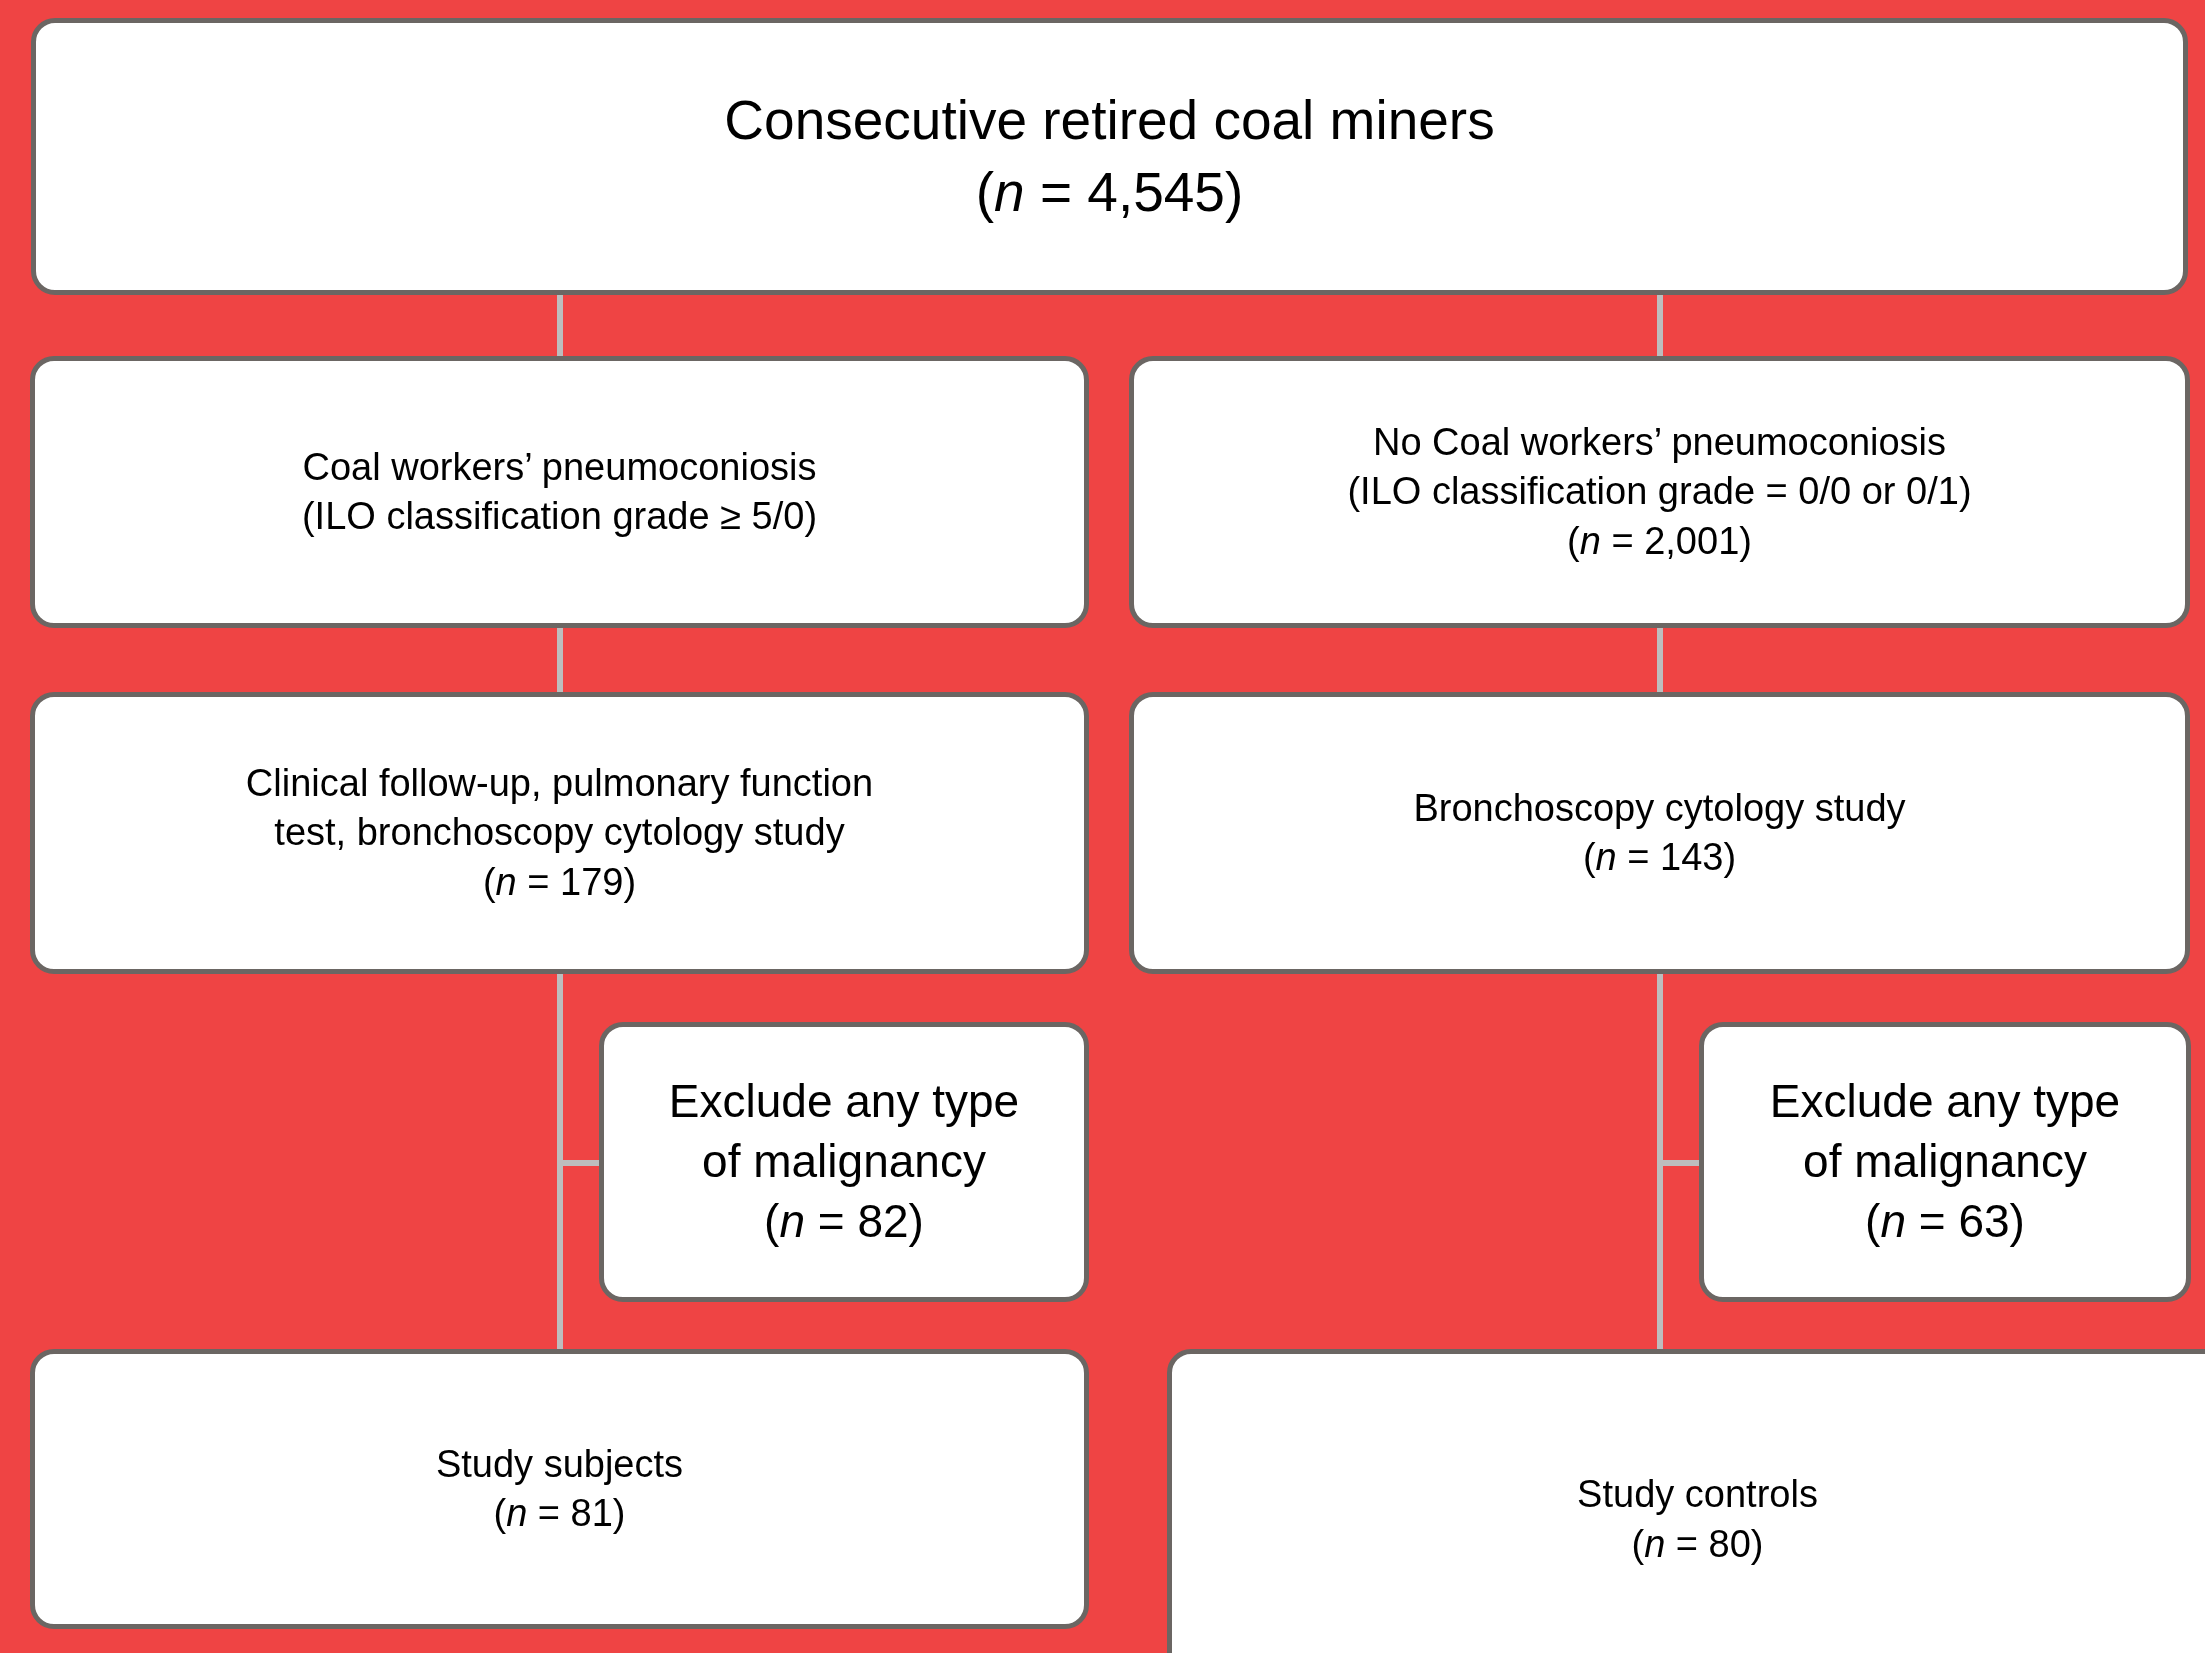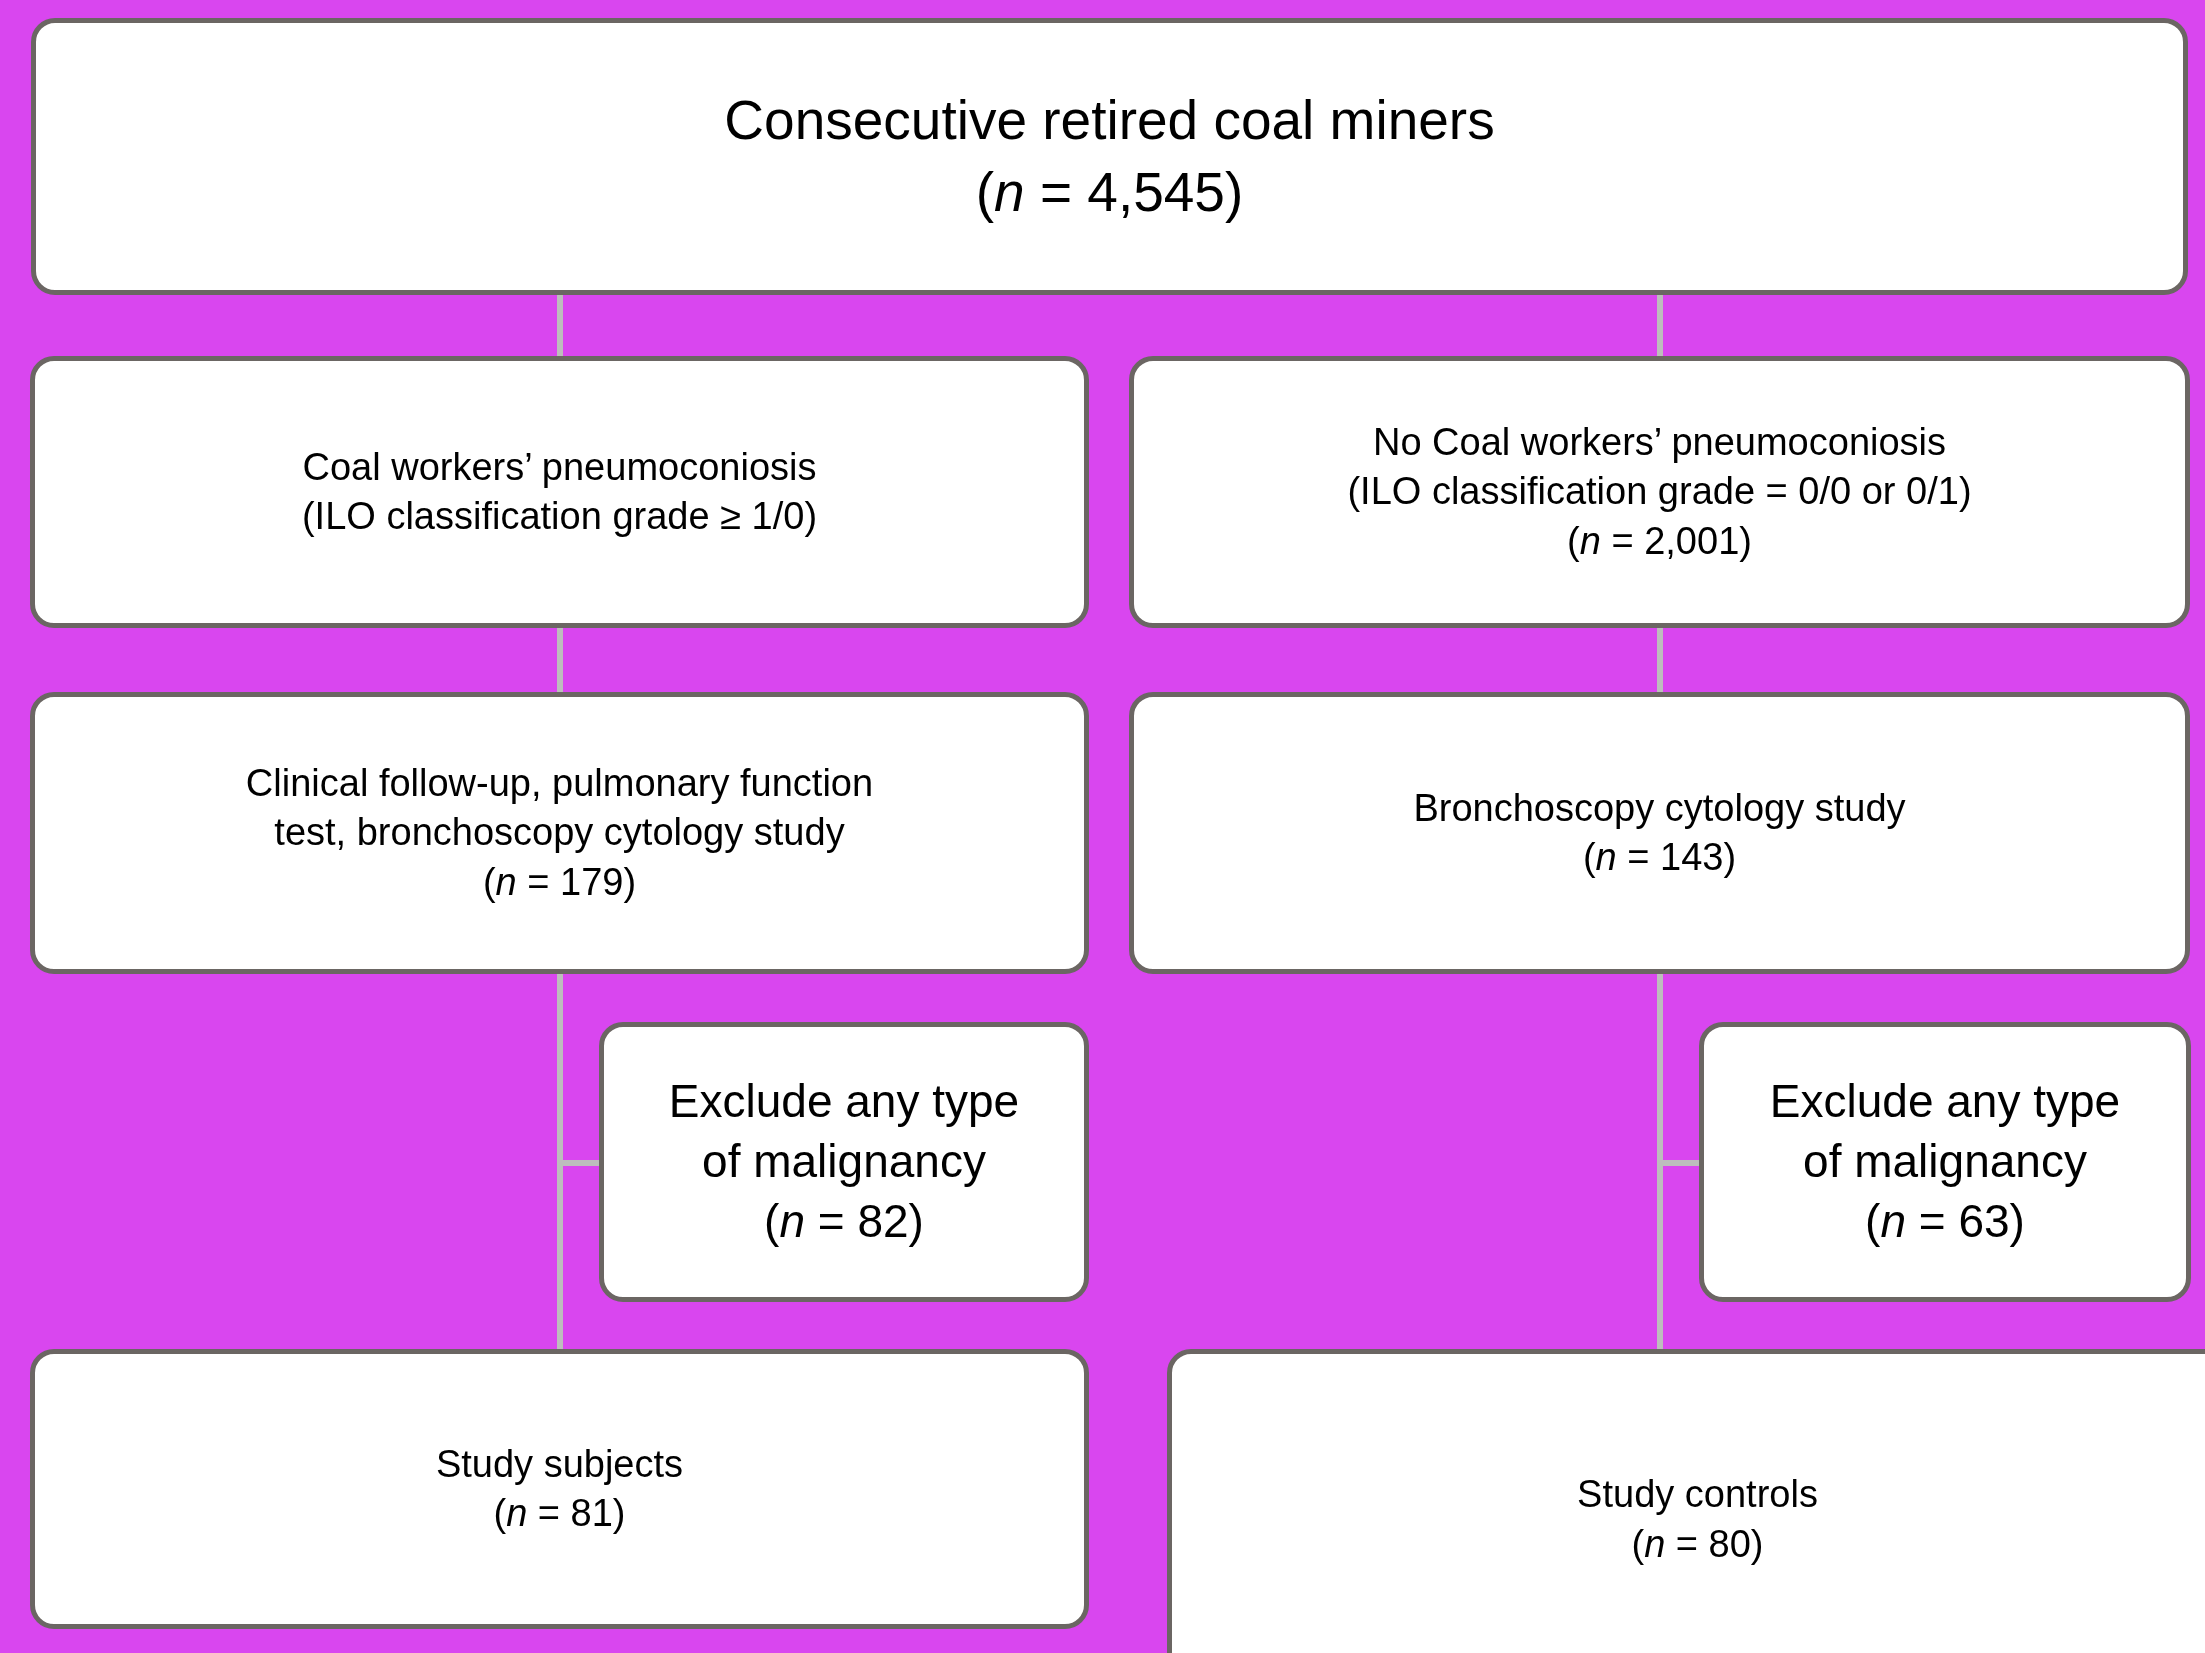--- a/index.html
+++ b/index.html
@@ -8,21 +8,21 @@
     padding: 0;
     background: #ffffff;
   }
   body {
     font-family: "Liberation Sans", sans-serif;
   }
   #stage {
     position: relative;
     width: 2205px;
     height: 1654px;
-    background: #d946ef;
+    background: #ef4444;
     overflow: hidden;
   }
 
   
   .node {
     position: absolute;
     box-sizing: border-box;
     border: 5.6px solid #6b6663;
     border-radius: 24px;
     background: #ffffff;
@@ -100,21 +100,21 @@
   <div class="conn-h" id="c-excl-l"></div>
   <div class="conn-h" id="c-excl-r"></div>
 
   <div class="node" id="box-root">
     <span class="line t-xl">Consecutive retired coal miners</span>
     <span class="line t-xl">(<i class="ital">n</i> = <span>4,545</span>)</span>
   </div>
 
   <div class="node" id="box-cwp">
     <span class="line t-lg">Coal workers’ pneumoconiosis</span>
-    <span class="line t-lg">(ILO classification grade ≥ 1/0)</span>
+    <span class="line t-lg">(ILO classification grade ≥ 5/0)</span>
   </div>
 
   <div class="node" id="box-nocwp">
     <span class="line t-lg">No Coal workers’ pneumoconiosis</span>
     <span class="line t-lg">(ILO classification grade = 0/0 or 0/1)</span>
     <span class="line t-lg">(<i class="ital">n</i> = <span>2,001</span>)</span>
   </div>
 
   <div class="node" id="box-workup-l">
     <span class="line t-lg">Clinical follow-up, pulmonary function</span>

